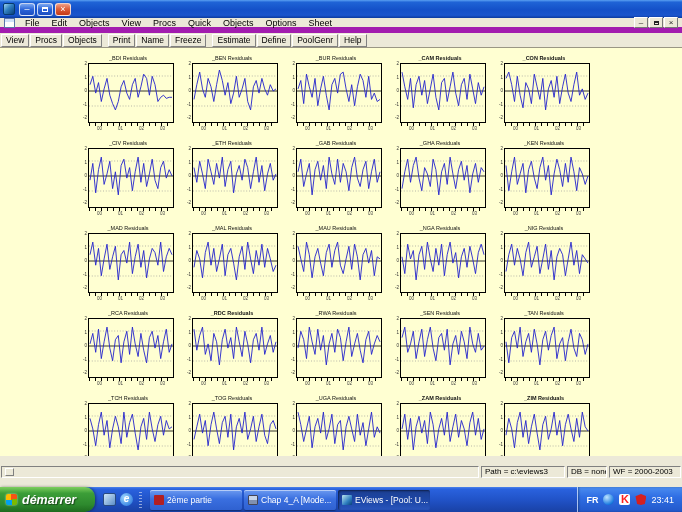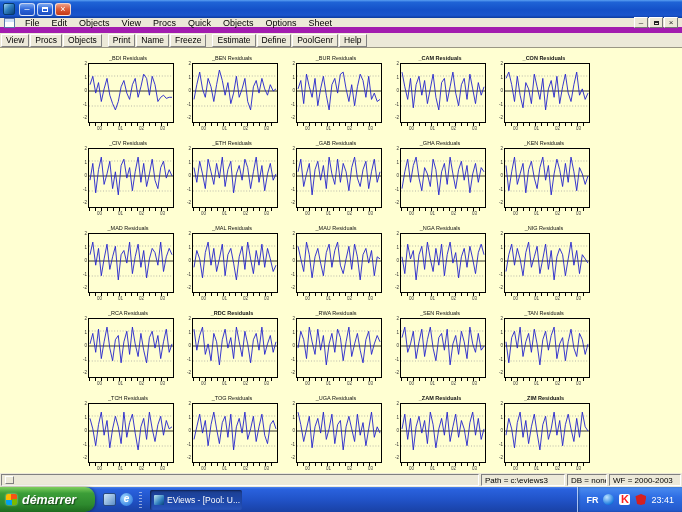--- a/index.html
+++ b/index.html
@@ -52,21 +52,21 @@
   .frame { width:86px; height:60px; border:1px solid #000; position:relative; }
   .frame svg { display:block; }
   .ylab { position:absolute; width:11px; left:-12px; text-align:right;
     font-size:4.5px; color:#333; line-height:4px; }
   .xticks { width:84px; height:3px; margin-left:1px;
     background:repeating-linear-gradient(90deg,#000 0 1px,transparent 1px 6px); }
   .xlabels { width:86px; display:flex; justify-content:space-between; padding:0 9px;
     font-size:4.5px; color:#444; }
 
   
-  .statusbar { position:absolute; bottom:25px; left:0; right:0; height:14px;
+  .statusbar { position:absolute; bottom:25px; left:0; right:0; height:31px;
     background:#ECE9D8; display:flex; align-items:center; gap:2px; padding:1px 1px; font-size:8px; }
   .sfield { height:12px; border:1px solid; border-color:#808080 #fff #fff #808080;
     display:flex; align-items:center; padding:0 3px; color:#000; white-space:nowrap; overflow:hidden; }
   .sfield.grow { flex:1; }
   .cmdbox { width:9px; height:8px; border:1px solid; border-color:#fff #808080 #808080 #fff; background:#ECE9D8; margin-right:3px; }
   .sf-path { width:84px; } .sf-db { width:40px;text-align:center; } .sf-wf { width:72px; }
 
   
   .taskbar { position:absolute; bottom:0; left:0; right:0; height:25px;
     background:linear-gradient(180deg,#4b82ea 0%,#2a62de 8%,#2153c8 50%,#1941a5 100%);
@@ -748,20 +748,28 @@
   <div class="startbtn">
     <span class="winflag"></span>
     <span>démarrer</span>
   </div>
   <div class="quicklaunch">
     <span class="ql-icon ql-desktop"></span>
     <span class="ql-icon ql-ie">e</span>
     <span class="ql-div"></span>
   </div>
   <div class="tasks">
+      <div class="taskbtn">
+        <span class="ticon acrobat"></span>
+        <span>2ème partie</span>
+      </div>
+      <div class="taskbtn">
+        <span class="ticon ppt"></span>
+        <span>Chap 4_A [Mode...</span>
+      </div>
       <div class="taskbtn active">
         <span class="ticon ev"></span>
         <span>EViews - [Pool: U...</span>
       </div>
     </div>
   <div class="tray">
     <span class="tray-lang">FR</span>
     <span class="tray-ic ic-globe"></span>
     <span class="tray-ic ic-k">K</span>
     <span class="tray-ic ic-shield"></span>

